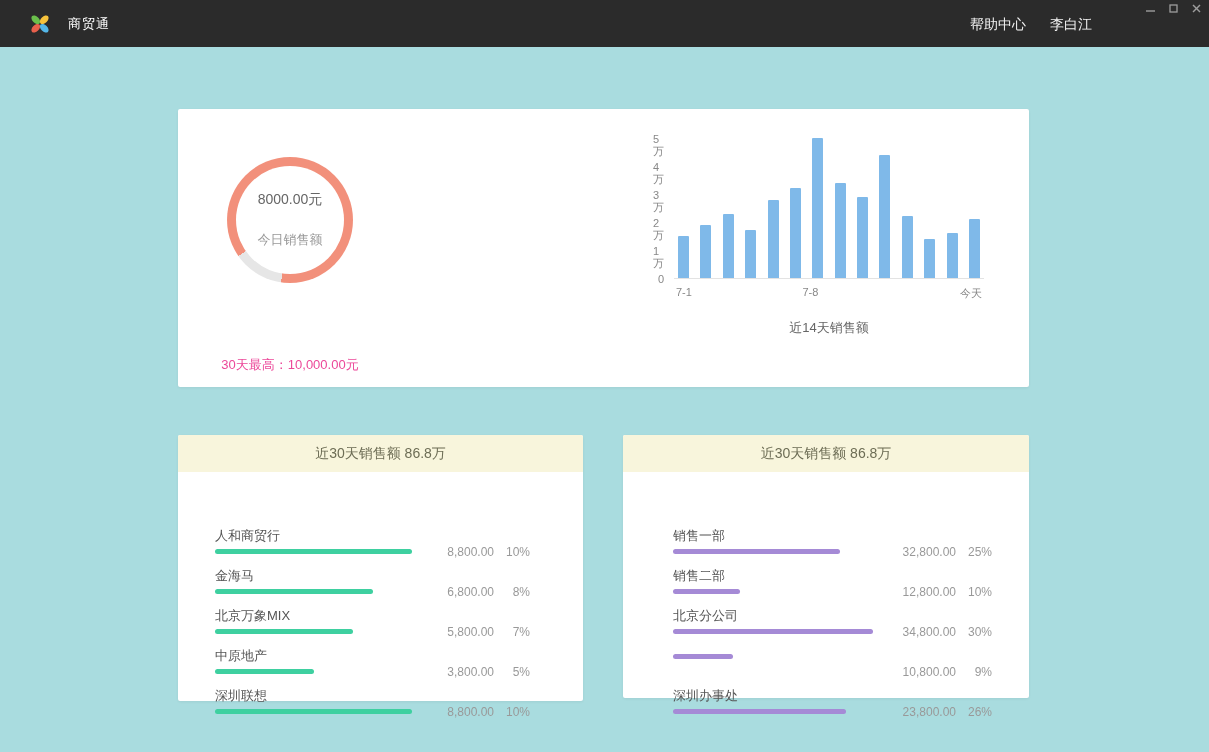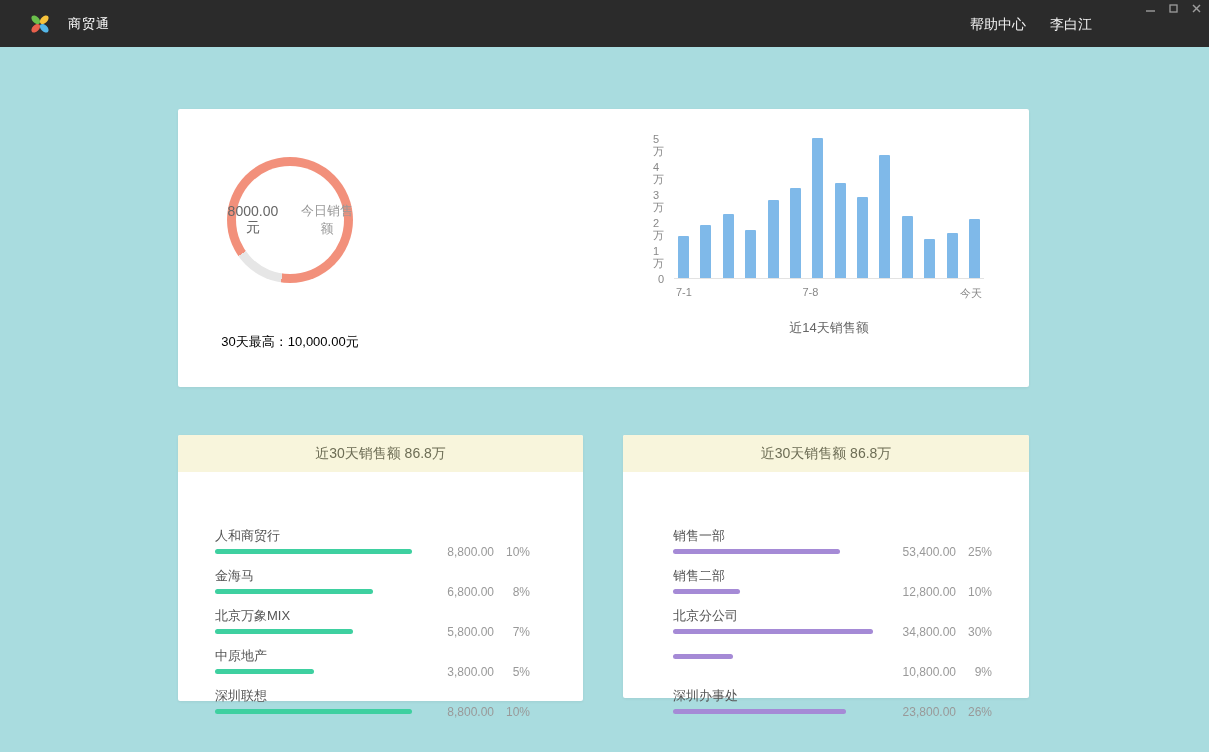--- a/index.html
+++ b/index.html
@@ -48,25 +48,25 @@
   .ring {
     width:126px; height:126px; border-radius:50%;
     margin:0 auto; position:relative;
   }
   .ring-inner {
     position:absolute; left:9px; top:9px; right:9px; bottom:9px;
     background:#ffffff; border-radius:50%;
   }
   .ring-center {
     position:absolute; left:0; top:0; right:0; bottom:0;
-    display:flex; align-items:center; justify-content:center; gap:22px;
+    display:flex; flex-direction:column; align-items:center; justify-content:center; gap:22px;
   }
   .ring-value { font-size:14px; color:#666; }
   .ring-label { font-size:13px; color:#999; }
-  .ring-footnote { margin-top:50px; font-size:13px; color:#000000; }
+  .ring-footnote { margin-top:73px; font-size:13px; color:#ec4899; }
 
   
   #chart { position:absolute; left:462px; top:30px; width:360px; }
   .chart-row { display:flex; }
   .y-axis { position:relative; width:34px; height:140px; font-size:11px; color:#888; }
   .y-axis span { position:absolute; right:10px; line-height:12px;padding-left:16px; }
   .plot {
     position:relative; width:310px; height:140px;
     border-bottom:1px solid #e3e3e3;
     display:flex; align-items:flex-end; justify-content:space-between;
@@ -228,21 +228,21 @@
 </div>
 
 <div class="card" id="right-card">
   <div class="card-header">近30天销售额 86.8万</div>
   <div class="rows">
       <div class="row">
         <div class="row-name">销售一部</div>
         <div class="row-track">
           <div class="row-bar" style="width: 83.3333%; background: rgb(165, 138, 214);"></div>
         </div>
-        <div class="row-right"><span class="row-value">53,400.00</span><span class="row-pct">25%</span></div>
+        <div class="row-right"><span class="row-value">32,800.00</span><span class="row-pct">25%</span></div>
       </div>
       <div class="row">
         <div class="row-name">销售二部</div>
         <div class="row-track">
           <div class="row-bar" style="width: 33.3333%; background: rgb(165, 138, 214);"></div>
         </div>
         <div class="row-right"><span class="row-value">12,800.00</span><span class="row-pct">10%</span></div>
       </div>
       <div class="row">
         <div class="row-name">北京分公司</div>

